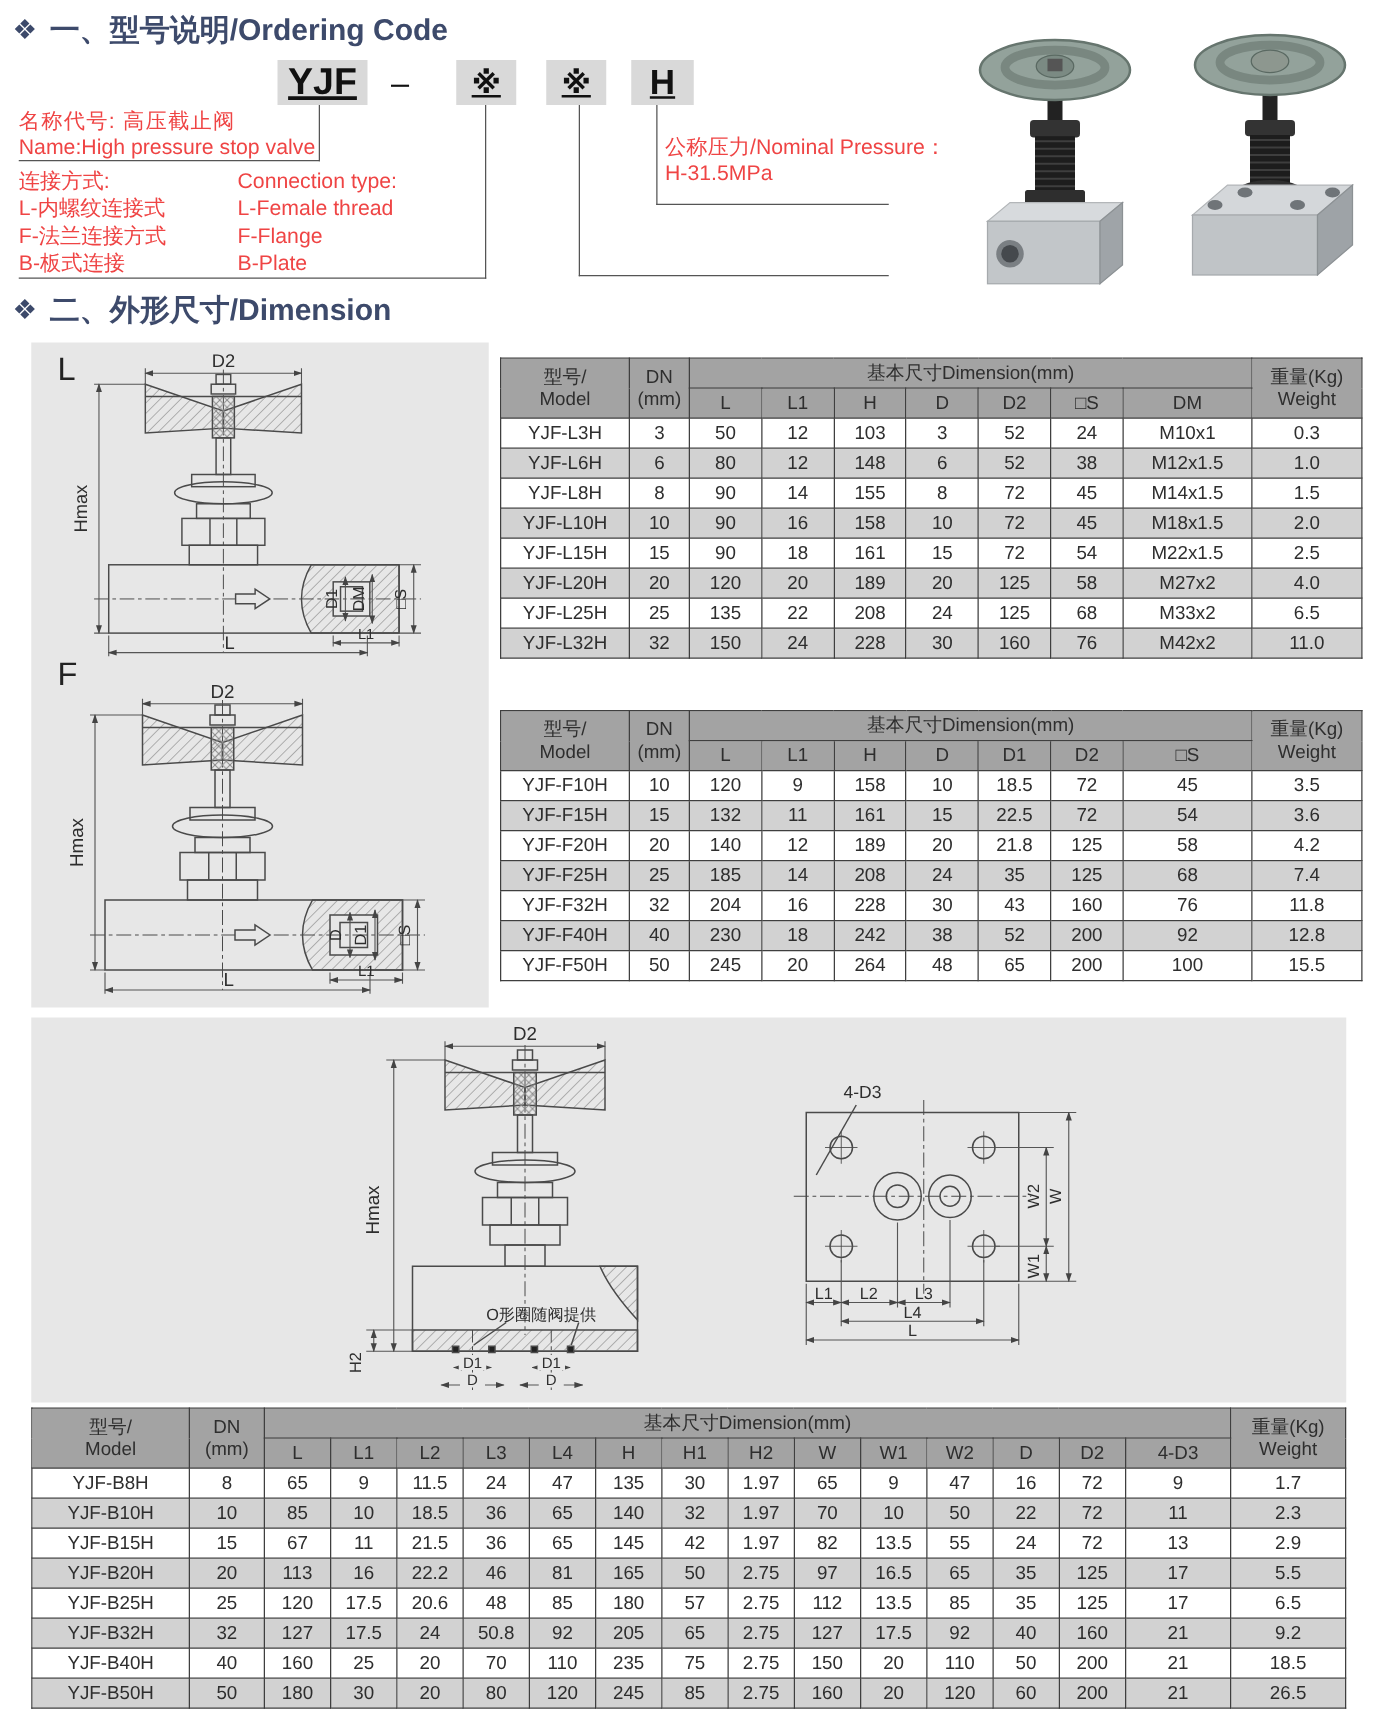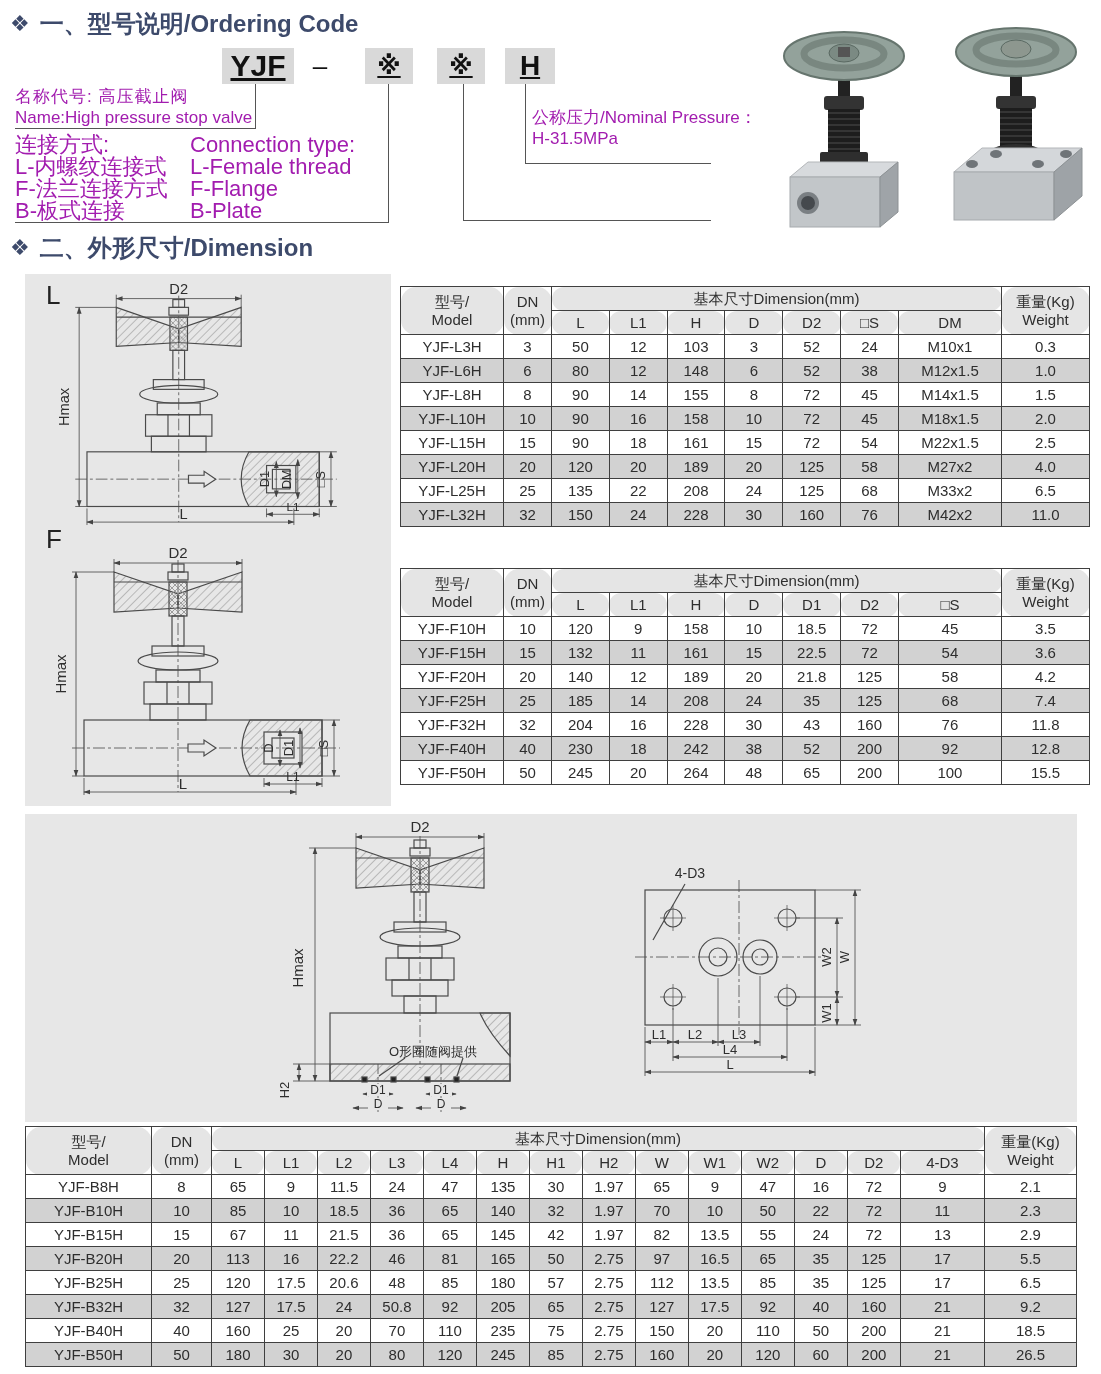--- a/index.html
+++ b/index.html
@@ -12,30 +12,30 @@
   .sec-head .bullet{font-size:22px;line-height:1;}
 
   
   .code-box{position:absolute;height:36px;display:flex;align-items:center;justify-content:center;
             background:#d9d9d9;font-weight:bold;color:#111;text-decoration:underline;}
   .code-plain{position:absolute;height:36px;display:flex;align-items:center;justify-content:center;color:#111;}
 
   
   .conn{position:absolute;border-color:#555;}
 
-  .txt{position:absolute;font-size:17px;line-height:21px;color:#a21caf;}
+  .txt{position:absolute;font-size:17px;line-height:21px;color:#ef4444;}
   .txt .cn{letter-spacing:1px;}
-  .two-col{display:grid;grid-template-columns:163px auto;column-gap:12px;font-size:22px;line-height:22px;}
+  .two-col{display:grid;grid-template-columns:163px auto;column-gap:12px;font-size:17px;line-height:22px;}
 
   
   .dim-table{position:absolute;border-collapse:collapse;table-layout:fixed;text-align:center;
              font-size:15px;color:#2e2e2e;background:#fff;}
   .dim-table th,.dim-table td{border:1px solid #3f3f3f;height:23px;padding:0 1px;font-weight:normal;
              white-space:pre-line;line-height:1.15;overflow:hidden;}
-  .dim-table thead th{background:#e5e5e5;border-radius:15px;}
+  .dim-table thead th{background:#a3a3a3;}
   .dim-table tbody tr:nth-child(even) td{background:#d2d2d2;}
   .dim-table tbody tr:nth-child(odd) td{background:#ffffff;}
   .dim-table .col-model{width:103px;}
   .dim-table .col-dn{width:48px;}
   .dim-table .col-weight{width:88px;}
   .dim-table .col-sub-last{width:103px;}
   #table-b .col-model{width:126px;}
   #table-b .col-dn{width:60px;}
   #table-b .col-weight{width:92px;}
   #table-b .col-sub-last{width:84px;}
@@ -695,21 +695,21 @@
           <td>47</td>
           <td>135</td>
           <td>30</td>
           <td>1.97</td>
           <td>65</td>
           <td>9</td>
           <td>47</td>
           <td>16</td>
           <td>72</td>
           <td>9</td>
-          <td>2.1</td>
+          <td>1.7</td>
         </tr>
         <tr>
           <td>YJF-B10H</td>
           <td>10</td>
           <td>85</td>
           <td>10</td>
           <td>18.5</td>
           <td>36</td>
           <td>65</td>
           <td>140</td>

